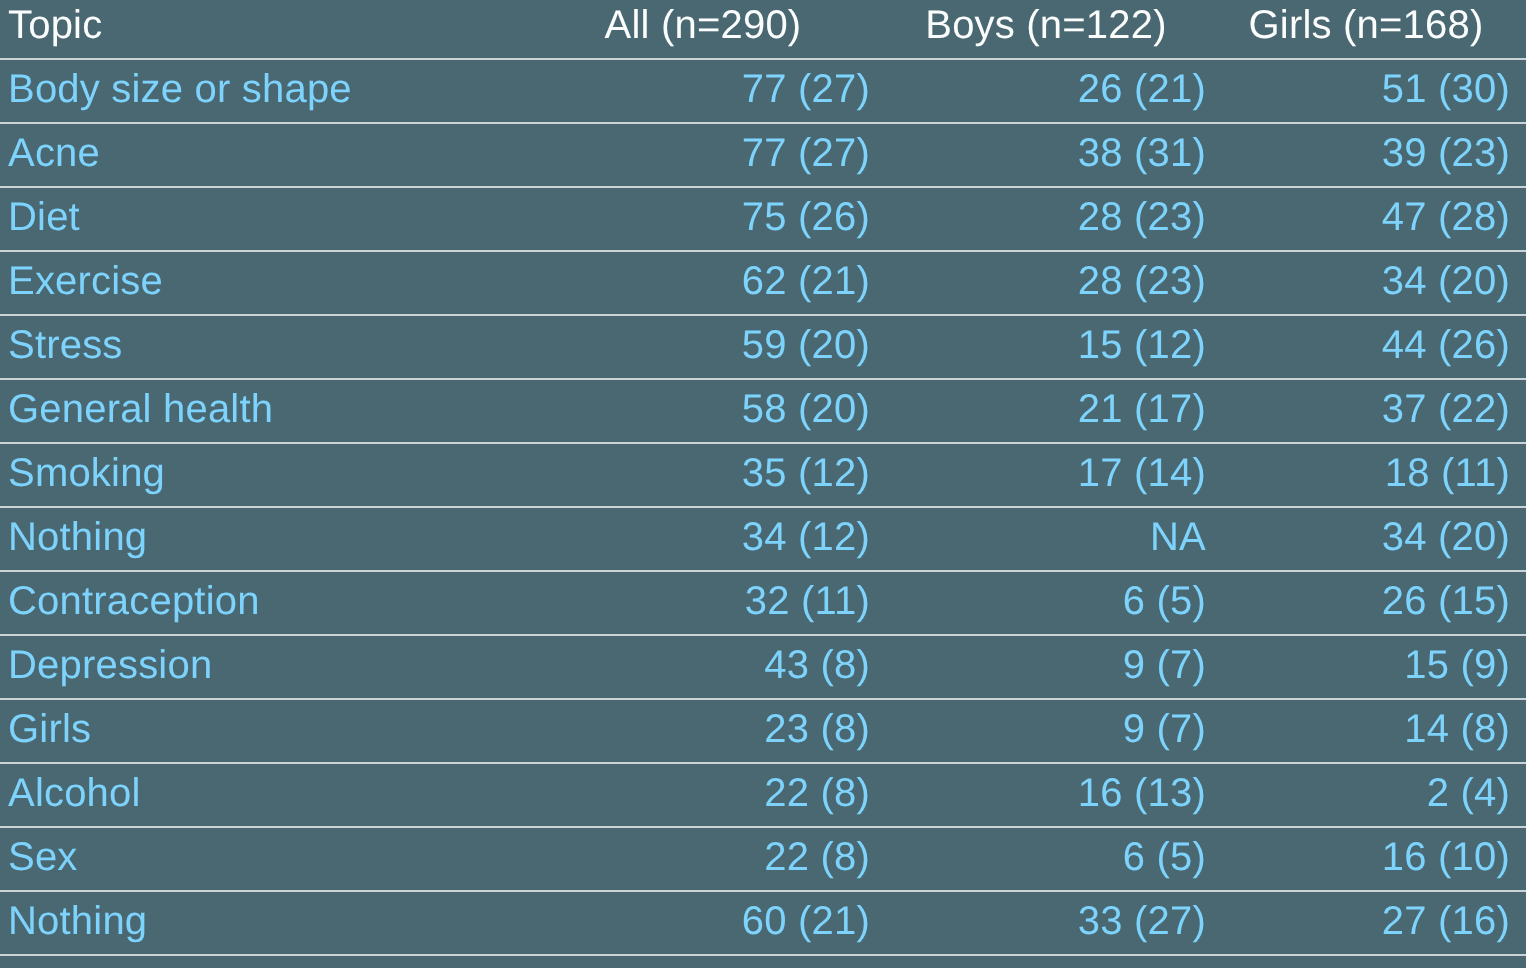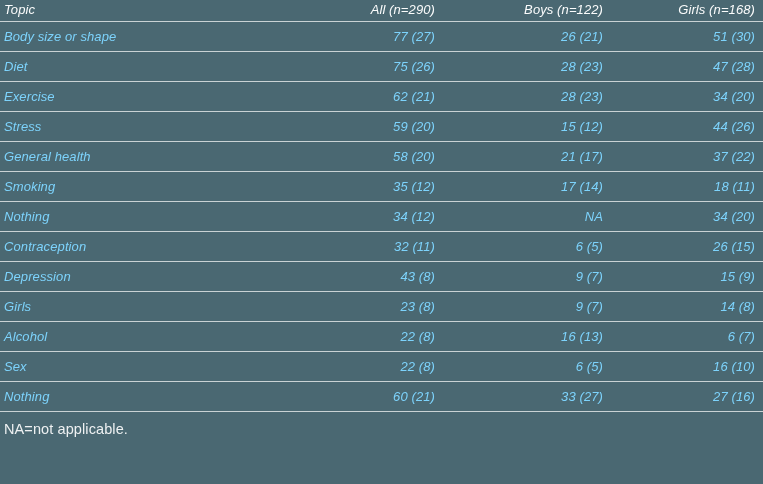--- a/index.html
+++ b/index.html
@@ -17,41 +17,40 @@
   .table-wrap {
     width: 763px;
     height: 484px;
     box-sizing: border-box;
     position: relative;
   }
   table.data-table {
     width: 763px;
     border-collapse: collapse;
     table-layout: fixed;
-    font-size: 13px;
-    font-style: italic;
+    font-size: 20px;
   }
   table.data-table col.c-topic  { width: 268px; }
   table.data-table col.c-all    { width: 175px; }
   table.data-table col.c-boys   { width: 168px; }
   table.data-table col.c-girls  { width: 152px; }
 
   thead th {
     font-weight: normal;
     padding: 2px 0 4px 0;
     vertical-align: bottom;
     color: #fbfcfc;
     letter-spacing: 0.1px;
   }
   thead th.th-topic {
     text-align: left;
     padding-left: 4px;
   }
   thead th.th-num {
-    text-align: right;
+    text-align: center;
     padding-right: 8px;
   }
   thead tr.header-row th {
     border-bottom: 1.5px solid #c9d2d4;
   }
 
   tbody td {
     padding: 4px 0 4px 0;
     border-bottom: 1.5px solid #c9d2d4;
     color: #7dd3fc;
@@ -98,20 +97,26 @@
       </tr>
     </thead>
     <tbody id="table-body">
         <tr>
           <td class="td-topic">Body size or shape</td>
           <td class="td-num">77 (27)</td>
           <td class="td-num">26 (21)</td>
           <td class="td-num">51 (30)</td>
         </tr>
         <tr>
+          <td class="td-topic">Acne</td>
+          <td class="td-num">77 (27)</td>
+          <td class="td-num">38 (31)</td>
+          <td class="td-num">39 (23)</td>
+        </tr>
+        <tr>
           <td class="td-topic">Diet</td>
           <td class="td-num">75 (26)</td>
           <td class="td-num">28 (23)</td>
           <td class="td-num">47 (28)</td>
         </tr>
         <tr>
           <td class="td-topic">Exercise</td>
           <td class="td-num">62 (21)</td>
           <td class="td-num">28 (23)</td>
           <td class="td-num">34 (20)</td>
@@ -155,21 +160,21 @@
         <tr>
           <td class="td-topic">Girls</td>
           <td class="td-num">23 (8)</td>
           <td class="td-num">9 (7)</td>
           <td class="td-num">14 (8)</td>
         </tr>
         <tr>
           <td class="td-topic">Alcohol</td>
           <td class="td-num">22 (8)</td>
           <td class="td-num">16 (13)</td>
-          <td class="td-num">6 (7)</td>
+          <td class="td-num">2 (4)</td>
         </tr>
         <tr>
           <td class="td-topic">Sex</td>
           <td class="td-num">22 (8)</td>
           <td class="td-num">6 (5)</td>
           <td class="td-num">16 (10)</td>
         </tr>
         <tr>
           <td class="td-topic">Nothing</td>
           <td class="td-num">60 (21)</td>

